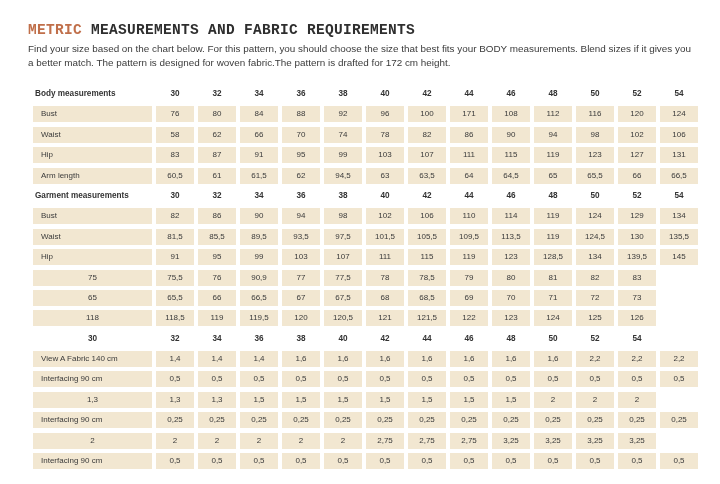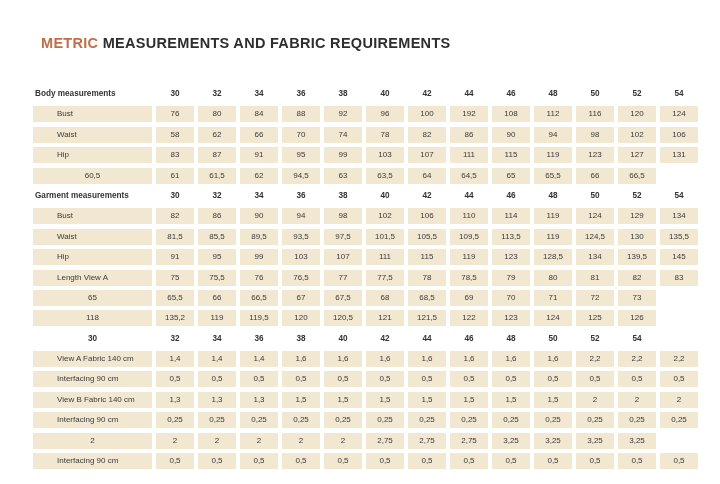--- a/index.html
+++ b/index.html
@@ -19,26 +19,27 @@
     position: absolute;
     top: 0; left: 0;
     width: 720px;
     height: 484px;
     background: #ffffff;
   }
   .page-title {
     position: absolute;
     top: 22px;
     left: 28px;
-    margin: 13px;
+    margin: 0;
     font-size: 14.5px;
     font-weight: bold;
     letter-spacing: 0.3px;
     color: #2e2e2e;
     white-space: nowrap;
+    font-family: Liberation Mono, monospace;
   }
   .title-accent {
     color: #c06f4a;
   }
   .intro-text {
     position: absolute;
     top: 42px;
     left: 28px;
     width: 666px;
     margin: 0;
@@ -60,35 +61,36 @@
     margin-bottom: 4.4px;
   }
   .t-cell {
     font-size: 8px;
     line-height: 16px;
     overflow: hidden;
     white-space: nowrap;
   }
   .t-cell.num { text-align: center; }
   .t-cell.bg  { background: #f2e7d1; }
-  .t-cell.label { padding-left: 24px; }
+  .t-cell.label { padding-left: 8px; }
   .header-row .t-cell {
     font-weight: bold;
     font-size: 8.2px;
     color: #333333;
     background: transparent;
   }
   .header-row .t-cell.label { padding-left: 2px; }
 </style>
 </head>
 <body>
 
 <div class="page">
   <h1 class="page-title"><span class="title-accent">METRIC</span><span> MEASUREMENTS AND FABRIC REQUIREMENTS</span></h1>
 
+  <p class="intro-text">Find your size based on the chart below. For this pattern, you should choose the size that best fits your BODY measurements. Blend sizes if it gives you a better match.  The pattern is designed for woven fabric.The pattern is drafted for 172 cm height.</p>
 
   <div class="size-table" id="size-table">
       <div class="t-row header-row">
         <div class="t-cell label">Body measurements</div>
         <div class="t-cell num">30</div>
         <div class="t-cell num">32</div>
         <div class="t-cell num">34</div>
         <div class="t-cell num">36</div>
         <div class="t-cell num">38</div>
         <div class="t-cell num">40</div>
@@ -102,21 +104,21 @@
       </div>
       <div class="t-row">
         <div class="t-cell label bg">Bust</div>
         <div class="t-cell num bg">76</div>
         <div class="t-cell num bg">80</div>
         <div class="t-cell num bg">84</div>
         <div class="t-cell num bg">88</div>
         <div class="t-cell num bg">92</div>
         <div class="t-cell num bg">96</div>
         <div class="t-cell num bg">100</div>
-        <div class="t-cell num bg">192</div>
+        <div class="t-cell num bg">171</div>
         <div class="t-cell num bg">108</div>
         <div class="t-cell num bg">112</div>
         <div class="t-cell num bg">116</div>
         <div class="t-cell num bg">120</div>
         <div class="t-cell num bg">124</div>
       </div>
       <div class="t-row">
         <div class="t-cell label bg">Waist</div>
         <div class="t-cell num bg">58</div>
         <div class="t-cell num bg">62</div>
@@ -142,20 +144,21 @@
         <div class="t-cell num bg">103</div>
         <div class="t-cell num bg">107</div>
         <div class="t-cell num bg">111</div>
         <div class="t-cell num bg">115</div>
         <div class="t-cell num bg">119</div>
         <div class="t-cell num bg">123</div>
         <div class="t-cell num bg">127</div>
         <div class="t-cell num bg">131</div>
       </div>
       <div class="t-row">
+        <div class="t-cell label bg">Arm length</div>
         <div class="t-cell num bg">60,5</div>
         <div class="t-cell num bg">61</div>
         <div class="t-cell num bg">61,5</div>
         <div class="t-cell num bg">62</div>
         <div class="t-cell num bg">94,5</div>
         <div class="t-cell num bg">63</div>
         <div class="t-cell num bg">63,5</div>
         <div class="t-cell num bg">64</div>
         <div class="t-cell num bg">64,5</div>
         <div class="t-cell num bg">65</div>
@@ -221,25 +224,24 @@
         <div class="t-cell num bg">111</div>
         <div class="t-cell num bg">115</div>
         <div class="t-cell num bg">119</div>
         <div class="t-cell num bg">123</div>
         <div class="t-cell num bg">128,5</div>
         <div class="t-cell num bg">134</div>
         <div class="t-cell num bg">139,5</div>
         <div class="t-cell num bg">145</div>
       </div>
       <div class="t-row">
-        <div class="t-cell label bg">Length View A</div>
         <div class="t-cell num bg">75</div>
         <div class="t-cell num bg">75,5</div>
         <div class="t-cell num bg">76</div>
-        <div class="t-cell num bg">76,5</div>
+        <div class="t-cell num bg">90,9</div>
         <div class="t-cell num bg">77</div>
         <div class="t-cell num bg">77,5</div>
         <div class="t-cell num bg">78</div>
         <div class="t-cell num bg">78,5</div>
         <div class="t-cell num bg">79</div>
         <div class="t-cell num bg">80</div>
         <div class="t-cell num bg">81</div>
         <div class="t-cell num bg">82</div>
         <div class="t-cell num bg">83</div>
       </div>
@@ -253,21 +255,21 @@
         <div class="t-cell num bg">68</div>
         <div class="t-cell num bg">68,5</div>
         <div class="t-cell num bg">69</div>
         <div class="t-cell num bg">70</div>
         <div class="t-cell num bg">71</div>
         <div class="t-cell num bg">72</div>
         <div class="t-cell num bg">73</div>
       </div>
       <div class="t-row">
         <div class="t-cell num bg">118</div>
-        <div class="t-cell num bg">135,2</div>
+        <div class="t-cell num bg">118,5</div>
         <div class="t-cell num bg">119</div>
         <div class="t-cell num bg">119,5</div>
         <div class="t-cell num bg">120</div>
         <div class="t-cell num bg">120,5</div>
         <div class="t-cell num bg">121</div>
         <div class="t-cell num bg">121,5</div>
         <div class="t-cell num bg">122</div>
         <div class="t-cell num bg">123</div>
         <div class="t-cell num bg">124</div>
         <div class="t-cell num bg">125</div>
@@ -314,21 +316,20 @@
         <div class="t-cell num bg">0,5</div>
         <div class="t-cell num bg">0,5</div>
         <div class="t-cell num bg">0,5</div>
         <div class="t-cell num bg">0,5</div>
         <div class="t-cell num bg">0,5</div>
         <div class="t-cell num bg">0,5</div>
         <div class="t-cell num bg">0,5</div>
         <div class="t-cell num bg">0,5</div>
       </div>
       <div class="t-row">
-        <div class="t-cell label bg">View B Fabric 140 cm</div>
         <div class="t-cell num bg">1,3</div>
         <div class="t-cell num bg">1,3</div>
         <div class="t-cell num bg">1,3</div>
         <div class="t-cell num bg">1,5</div>
         <div class="t-cell num bg">1,5</div>
         <div class="t-cell num bg">1,5</div>
         <div class="t-cell num bg">1,5</div>
         <div class="t-cell num bg">1,5</div>
         <div class="t-cell num bg">1,5</div>
         <div class="t-cell num bg">1,5</div>

